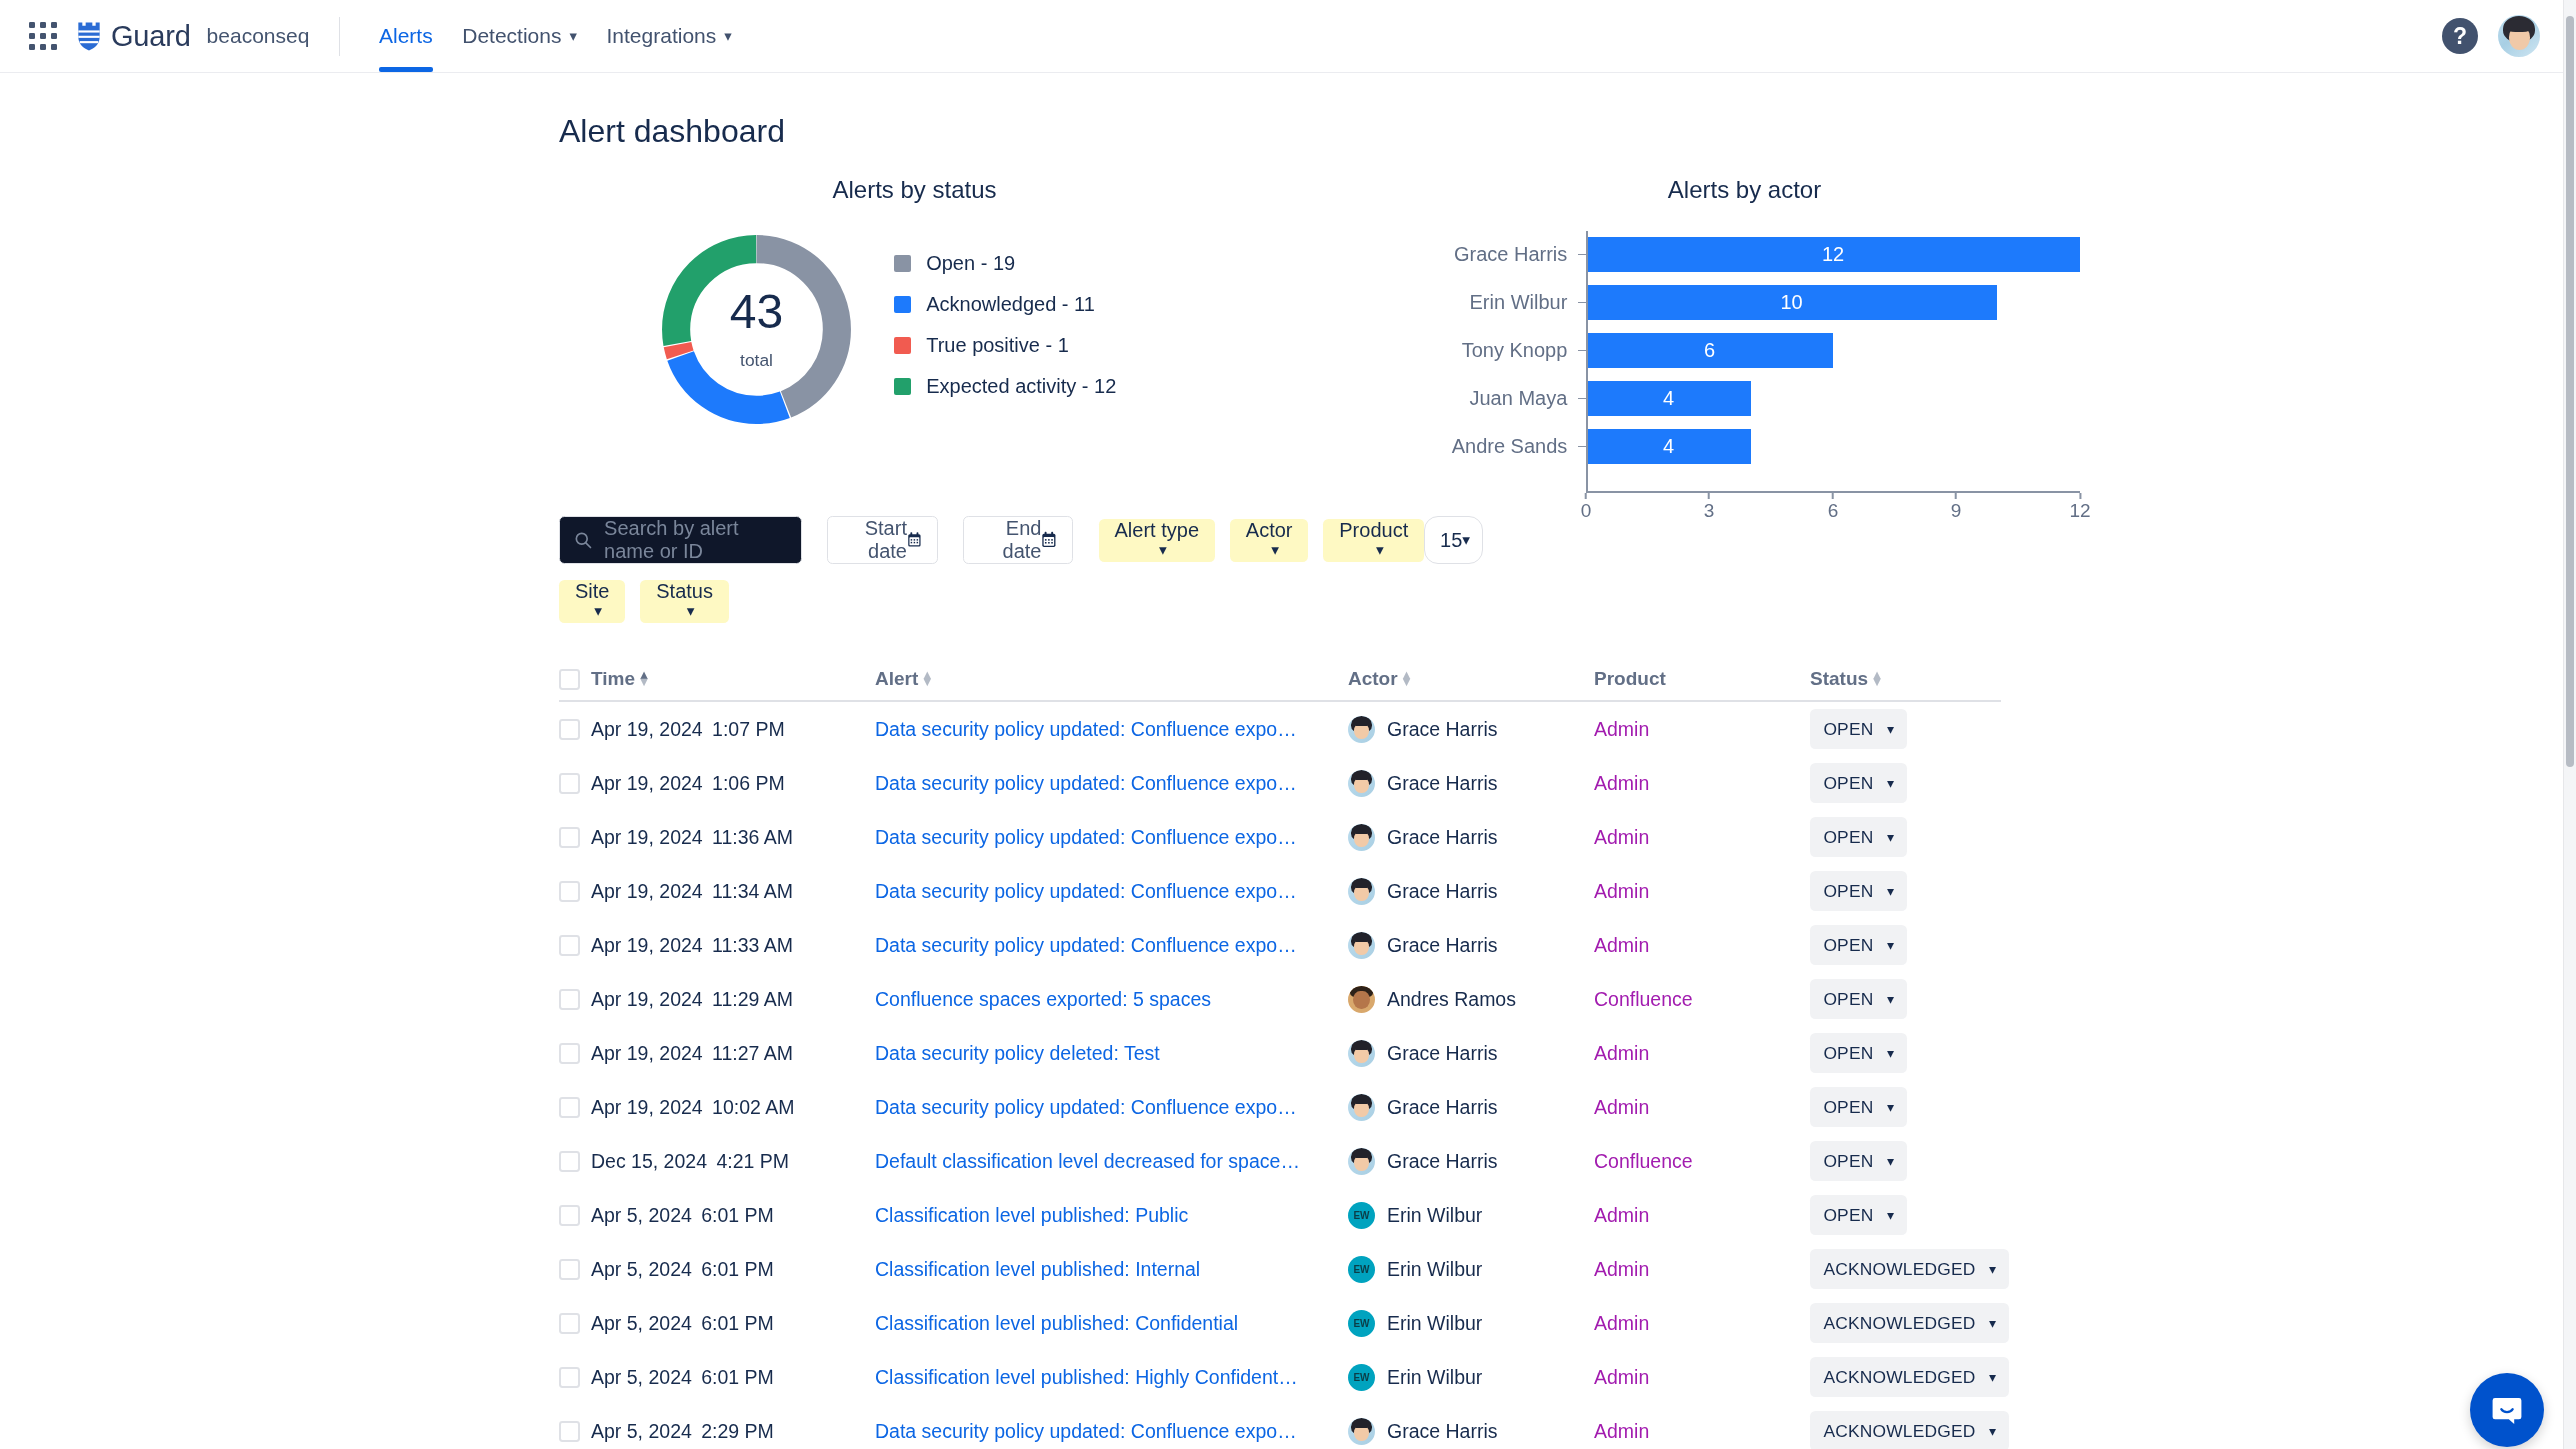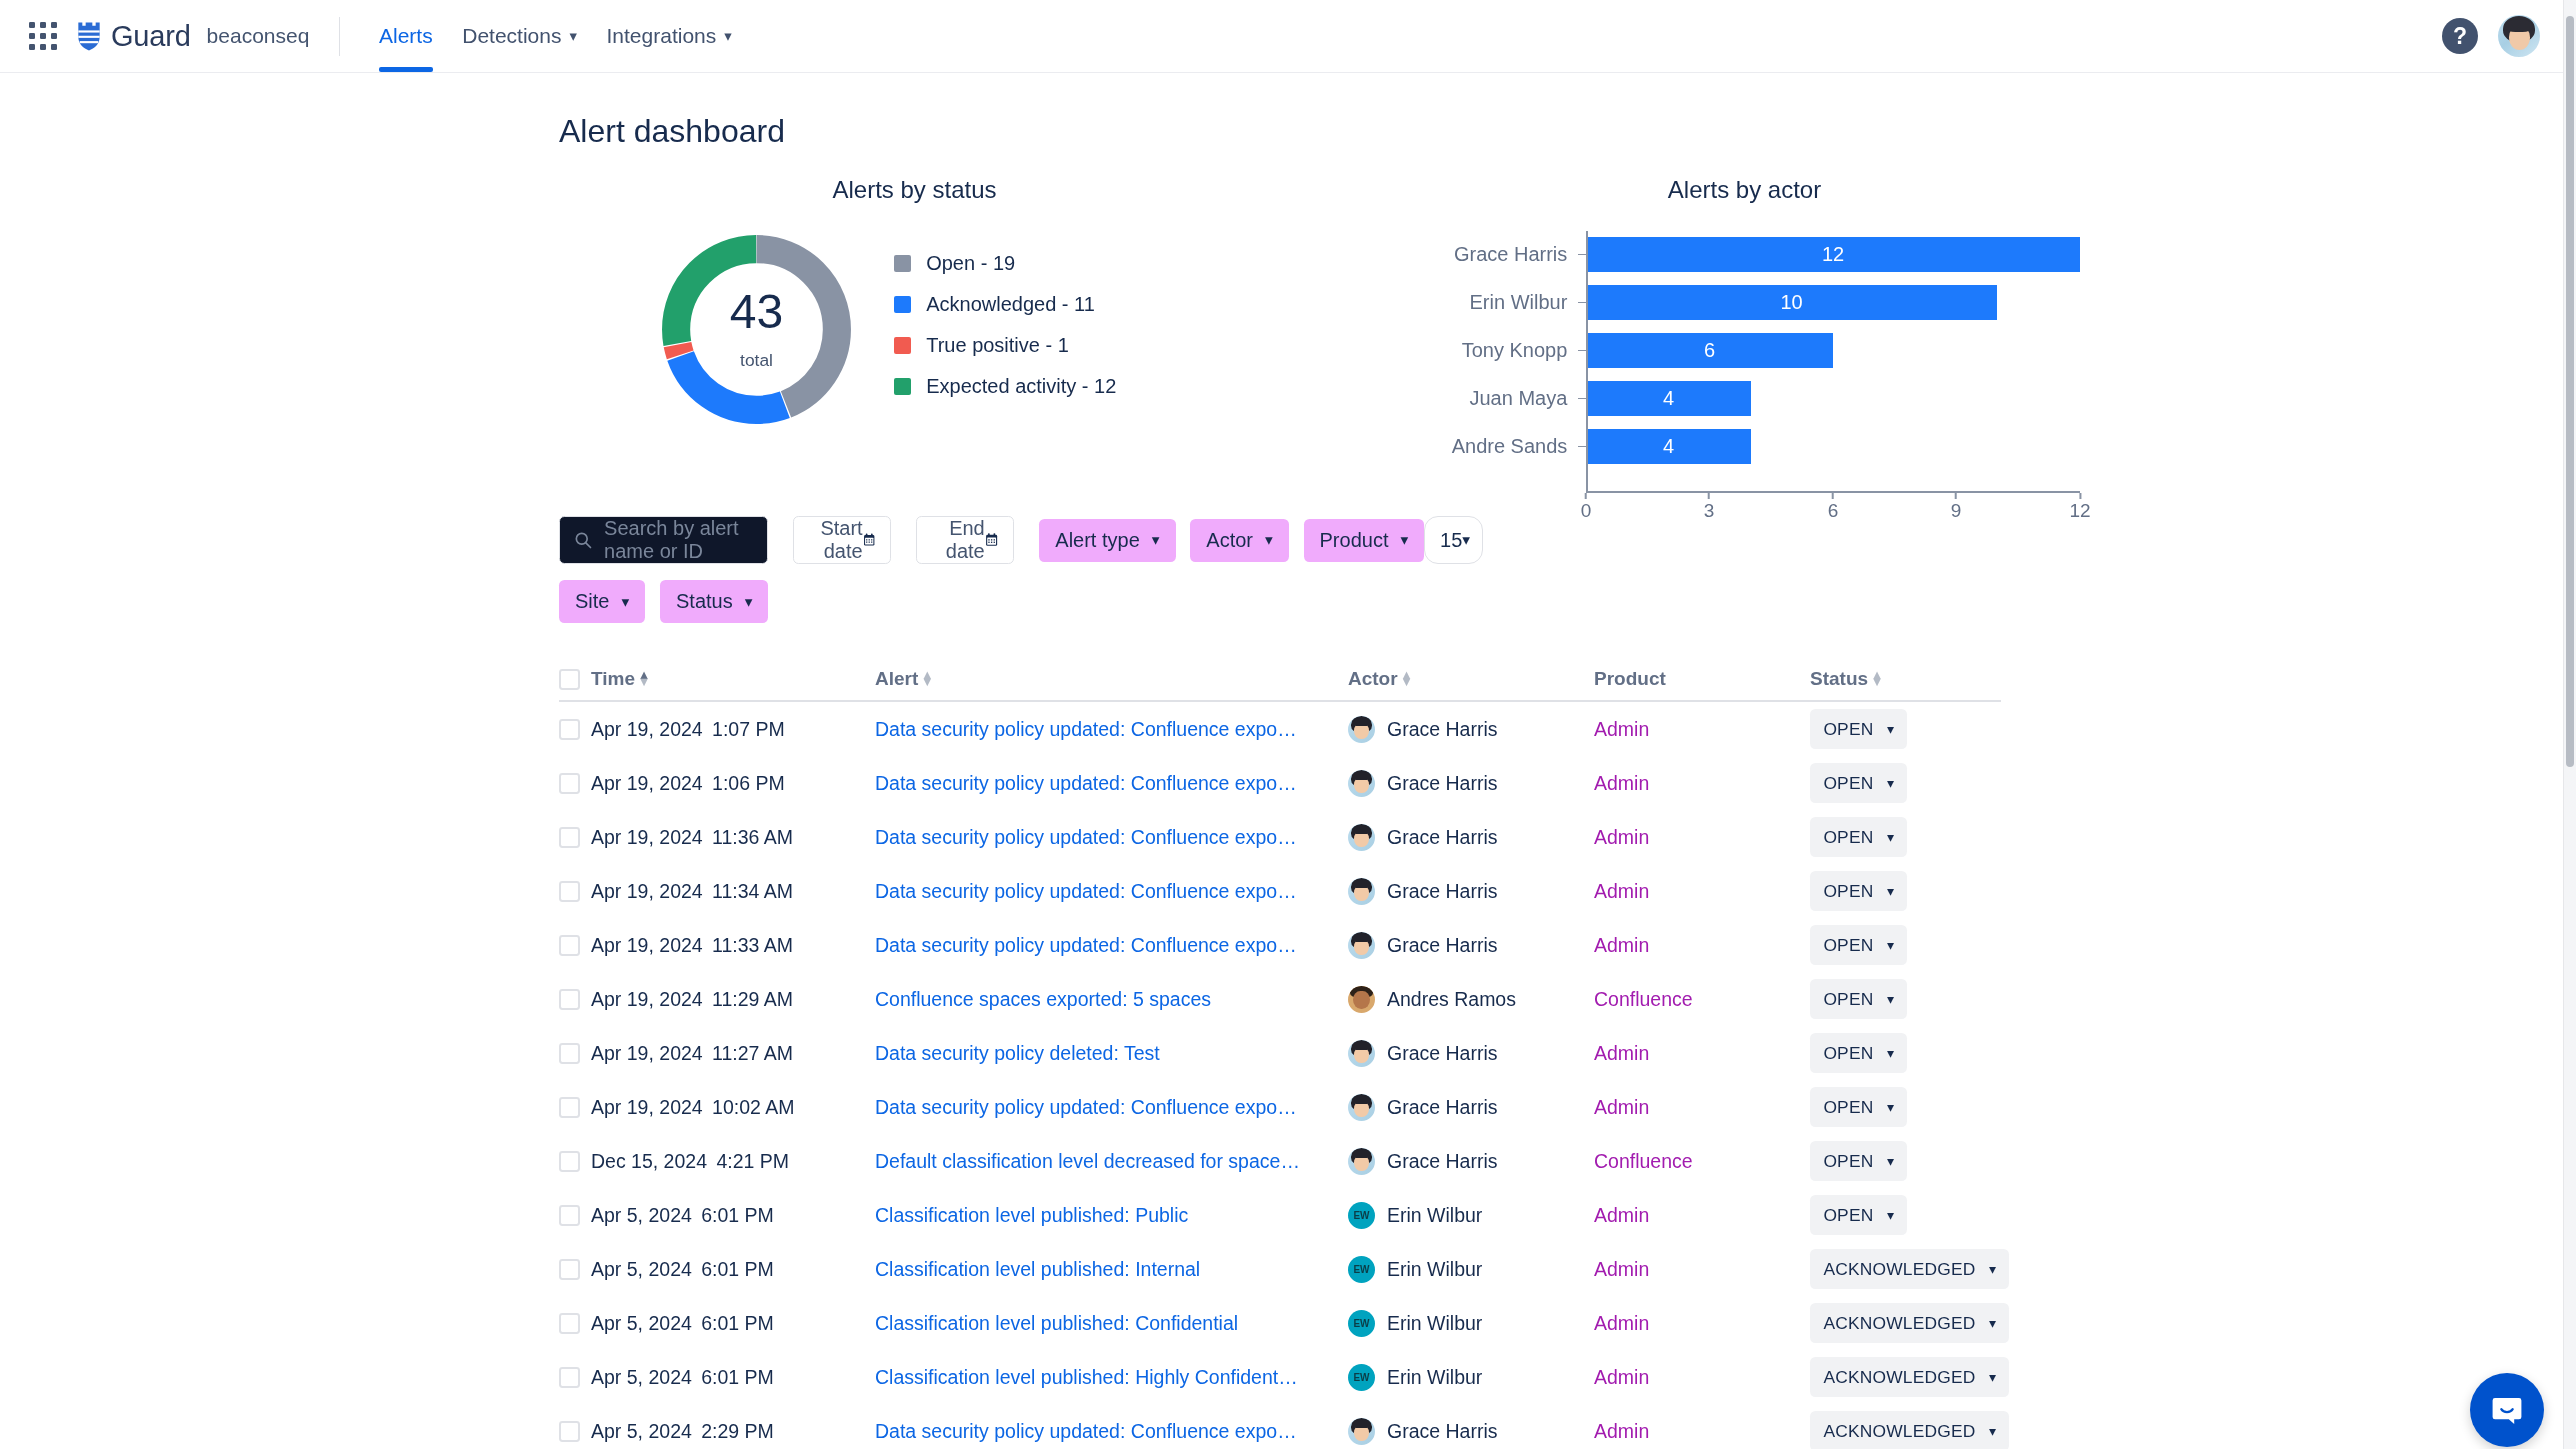--- a/index.html
+++ b/index.html
@@ -155,23 +155,23 @@
   .search-ph { font-size: 20px; color: #7A869A; }
 
   .date-box {
     width: 169px; height: 48px; border: 1.3px solid #dfe1e6; border-radius: 5.4px;
     display: flex; align-items: center; justify-content: space-between;
     padding: 0 14.8px; background: #fff; margin-left: 25px; text-align: right;
   }
   .date-ph { font-size: 20px; color: #44546F; }
 
   .pill {
-    height: 43px; background: #f0abfc; border-radius: 5.4px;
+    height: 43px; background: #fef9c3; border-radius: 5.4px;
     display: flex; align-items: center; padding: 0 16px;
-    font-size: 20px; color: #172B4D; cursor: pointer; white-space: nowrap;
+    font-size: 20px; color: #172B4D; cursor: pointer; white-space: nowrap; flex-direction: column;
   }
   .pill .caret { margin-left: 12px; font-size: 15.4px; line-height: 1; }
   .mr-pill { margin-right: 14.8px; }
   .ml-40 { margin-left: 25.5px; }
 
   .pagesize {
     margin-left: auto; margin-right: 1080px;
     width: 81px; height: 48px; border: 1.3px solid #dfe1e6; border-radius: 14px;
     background: #fff; display: flex; align-items: center;
     justify-content: space-between; padding: 0 12px 0 14.8px; cursor: pointer;

